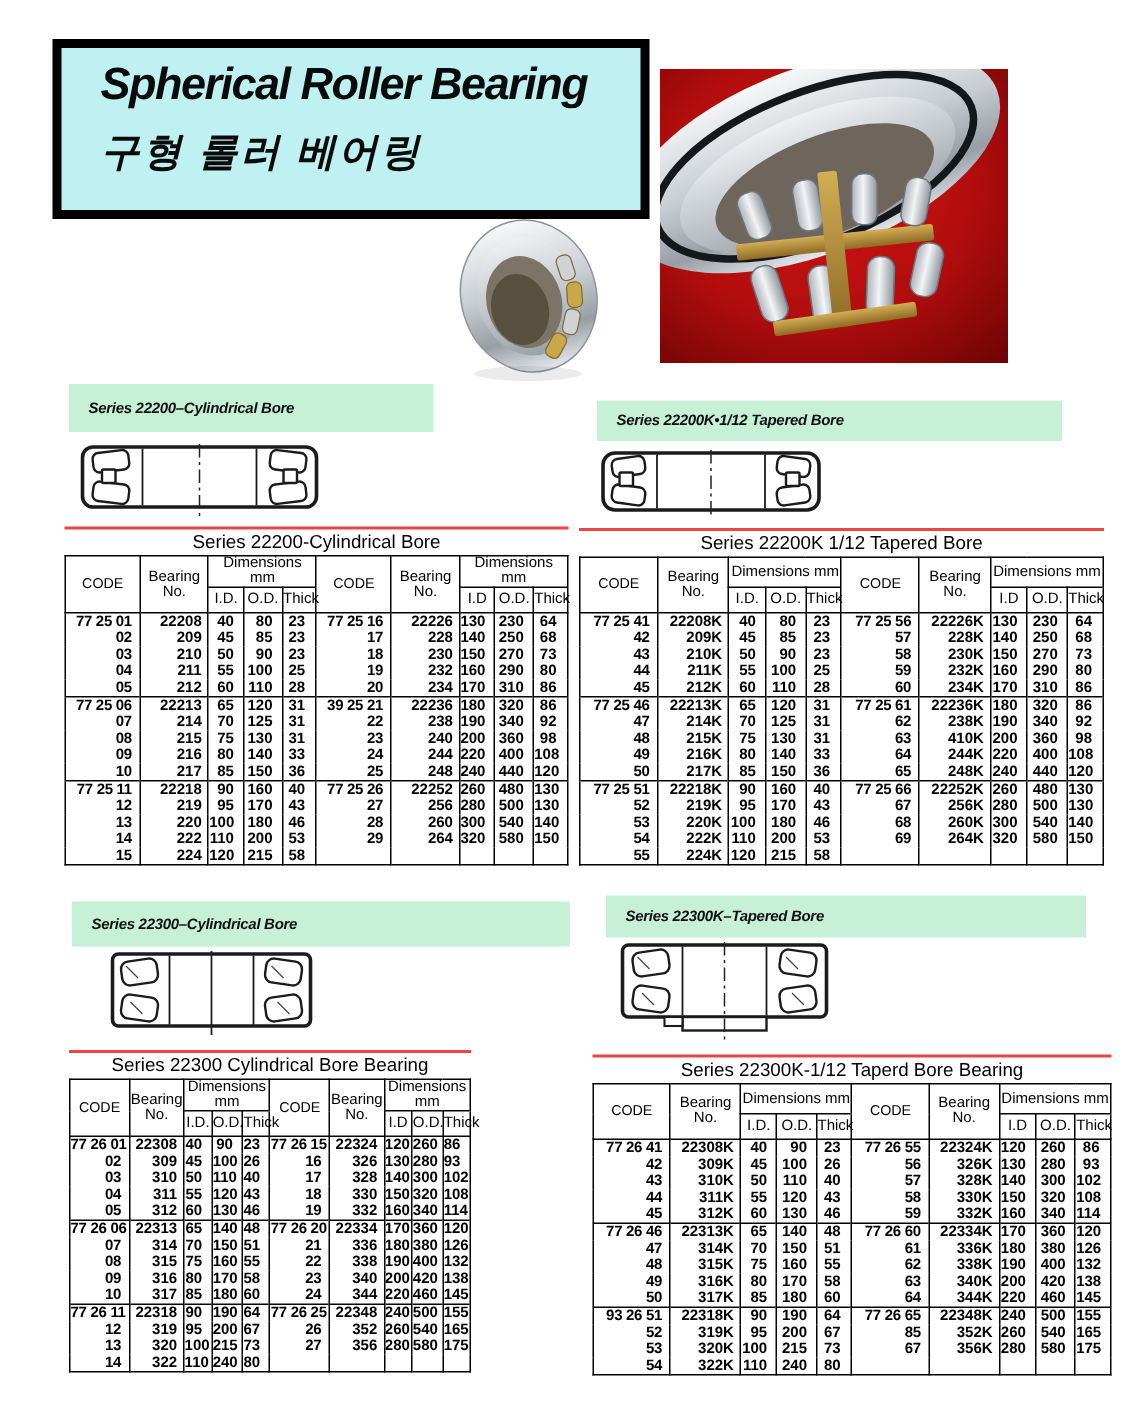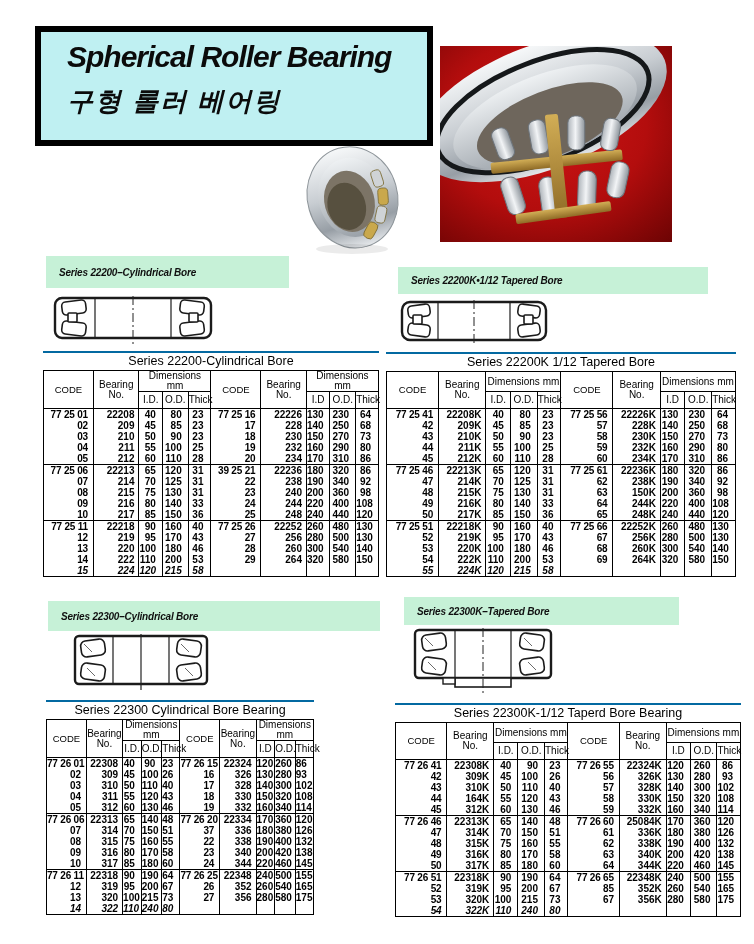--- a/index.html
+++ b/index.html
@@ -15,31 +15,31 @@
   
   .photo-large{position:absolute;left:440px;top:46px;width:232px;height:196px;}
   .photo-small{position:absolute;left:298px;top:142px;width:112px;height:114px;}
 
   
   .seclabel{position:absolute;background:#c6f1d7;display:flex;align-items:center;}
   .seclabel span{font-size:10px;font-weight:bold;font-style:italic;color:#101010;padding-left:13px;letter-spacing:-0.2px;}
   .l1{left:46px;top:256px;width:243px;height:32px;}
   .l2{left:398px;top:267px;width:310px;height:27px;}
   .l3{left:48px;top:601px;width:332px;height:30px;}
-  .l4{left:404px;top:597px;width:275px;height:28px;}
+  .l4{left:404px;top:597px;width:320px;height:28px;}
 
   
   .diagram{position:absolute;}
   .d1{left:53px;top:296px;}
   .d2{left:400px;top:300px;}
   .d3{left:73px;top:634px;}
   .d4{left:413px;top:628px;}
 
   
-  .tablock{position:absolute;border-top:2px solid #0369a1;background:#fff;}
+  .tablock{position:absolute;border-top:2px solid #ef4444;background:#fff;}
   .t1{left:43px;top:351px;width:336px;}
   .t2{left:386px;top:352px;width:350px;}
   .t3{left:46px;top:700px;width:268px;}
   .t4{left:395px;top:703px;width:346px;}
   .ttitle{text-align:center;font-size:12.5px;color:#000;padding:1px 0 2px 0;white-space:nowrap;}
   table.cat{border-collapse:collapse;table-layout:fixed;width:100%;}
   table.cat col.c-code{width:14.9%;}
   table.cat col.c-brg{width:13.6%;}
   table.cat col.c-id{width:7.0%;}
   table.cat col.c-od{width:7.7%;}
@@ -51,21 +51,21 @@
   table.cat tr.hr1 th.h-code{font-size:9.5px;}
   table.cat tr.hr2 th{height:16px;border-top:1px solid #000;}
   table.cat thead tr.hr2 th, table.cat thead tr.hr1 th[rowspan]{border-bottom:1.5px solid #000;}
   table.cat td{border-left:1px solid #000;border-right:1px solid #000;
     font-size:10px;font-weight:bold;color:#000;height:11px;line-height:11px;
     padding:0 6px 0 0;text-align:right;white-space:nowrap;overflow:hidden;}
   table.cat td.code{padding-right:5px;letter-spacing:-0.2px;}
   table.cat td.brg{padding-right:4px;}
   table.cat td.thk{padding-right:7px;}
   table.cat tr.grp-first td{border-top:1.5px solid #000;}
-  table.cat tbody tr:last-child td{border-bottom:1.5px solid #000;font-style:italic;}
+  table.cat tbody tr:last-child td{border-bottom:1.5px solid #000;}
 </style>
 </head>
 <body>
 
 <div id="page">
 
   <div class="banner">
     <div class="t-en">Spherical Roller Bearing</div>
     <div class="t-ko">구형 롤러 베어링</div>
   </div>
@@ -515,21 +515,21 @@
             <td class="od">340</td>
             <td class="thk">92</td>
           </tr>
           <tr>
             <td class="code">48</td>
             <td class="brg">215K</td>
             <td class="id">75</td>
             <td class="od">130</td>
             <td class="thk">31</td>
             <td class="code">63</td>
-            <td class="brg">150K</td>
+            <td class="brg">410K</td>
             <td class="id">200</td>
             <td class="od">360</td>
             <td class="thk">98</td>
           </tr>
           <tr>
             <td class="code">49</td>
             <td class="brg">216K</td>
             <td class="id">80</td>
             <td class="od">140</td>
             <td class="thk">33</td>
@@ -743,21 +743,21 @@
             <td class="id">170</td>
             <td class="od">360</td>
             <td class="thk">120</td>
           </tr>
           <tr>
             <td class="code">07</td>
             <td class="brg">314</td>
             <td class="id">70</td>
             <td class="od">150</td>
             <td class="thk">51</td>
-            <td class="code">37</td>
+            <td class="code">21</td>
             <td class="brg">336</td>
             <td class="id">180</td>
             <td class="od">380</td>
             <td class="thk">126</td>
           </tr>
           <tr>
             <td class="code">08</td>
             <td class="brg">315</td>
             <td class="id">75</td>
             <td class="od">160</td>
@@ -934,21 +934,21 @@
             <td class="od">110</td>
             <td class="thk">40</td>
             <td class="code">57</td>
             <td class="brg">328K</td>
             <td class="id">140</td>
             <td class="od">300</td>
             <td class="thk">102</td>
           </tr>
           <tr>
             <td class="code">44</td>
-            <td class="brg">164K</td>
+            <td class="brg">311K</td>
             <td class="id">55</td>
             <td class="od">120</td>
             <td class="thk">43</td>
             <td class="code">58</td>
             <td class="brg">330K</td>
             <td class="id">150</td>
             <td class="od">320</td>
             <td class="thk">108</td>
           </tr>
           <tr>
@@ -963,21 +963,21 @@
             <td class="od">340</td>
             <td class="thk">114</td>
           </tr>
           <tr class="grp-first">
             <td class="code">77 26 46</td>
             <td class="brg">22313K</td>
             <td class="id">65</td>
             <td class="od">140</td>
             <td class="thk">48</td>
             <td class="code">77 26 60</td>
-            <td class="brg">25084K</td>
+            <td class="brg">22334K</td>
             <td class="id">170</td>
             <td class="od">360</td>
             <td class="thk">120</td>
           </tr>
           <tr>
             <td class="code">47</td>
             <td class="brg">314K</td>
             <td class="id">70</td>
             <td class="od">150</td>
             <td class="thk">51</td>
@@ -1017,21 +1017,21 @@
             <td class="id">85</td>
             <td class="od">180</td>
             <td class="thk">60</td>
             <td class="code">64</td>
             <td class="brg">344K</td>
             <td class="id">220</td>
             <td class="od">460</td>
             <td class="thk">145</td>
           </tr>
           <tr class="grp-first">
-            <td class="code">77 26 51</td>
+            <td class="code">93 26 51</td>
             <td class="brg">22318K</td>
             <td class="id">90</td>
             <td class="od">190</td>
             <td class="thk">64</td>
             <td class="code">77 26 65</td>
             <td class="brg">22348K</td>
             <td class="id">240</td>
             <td class="od">500</td>
             <td class="thk">155</td>
           </tr>

